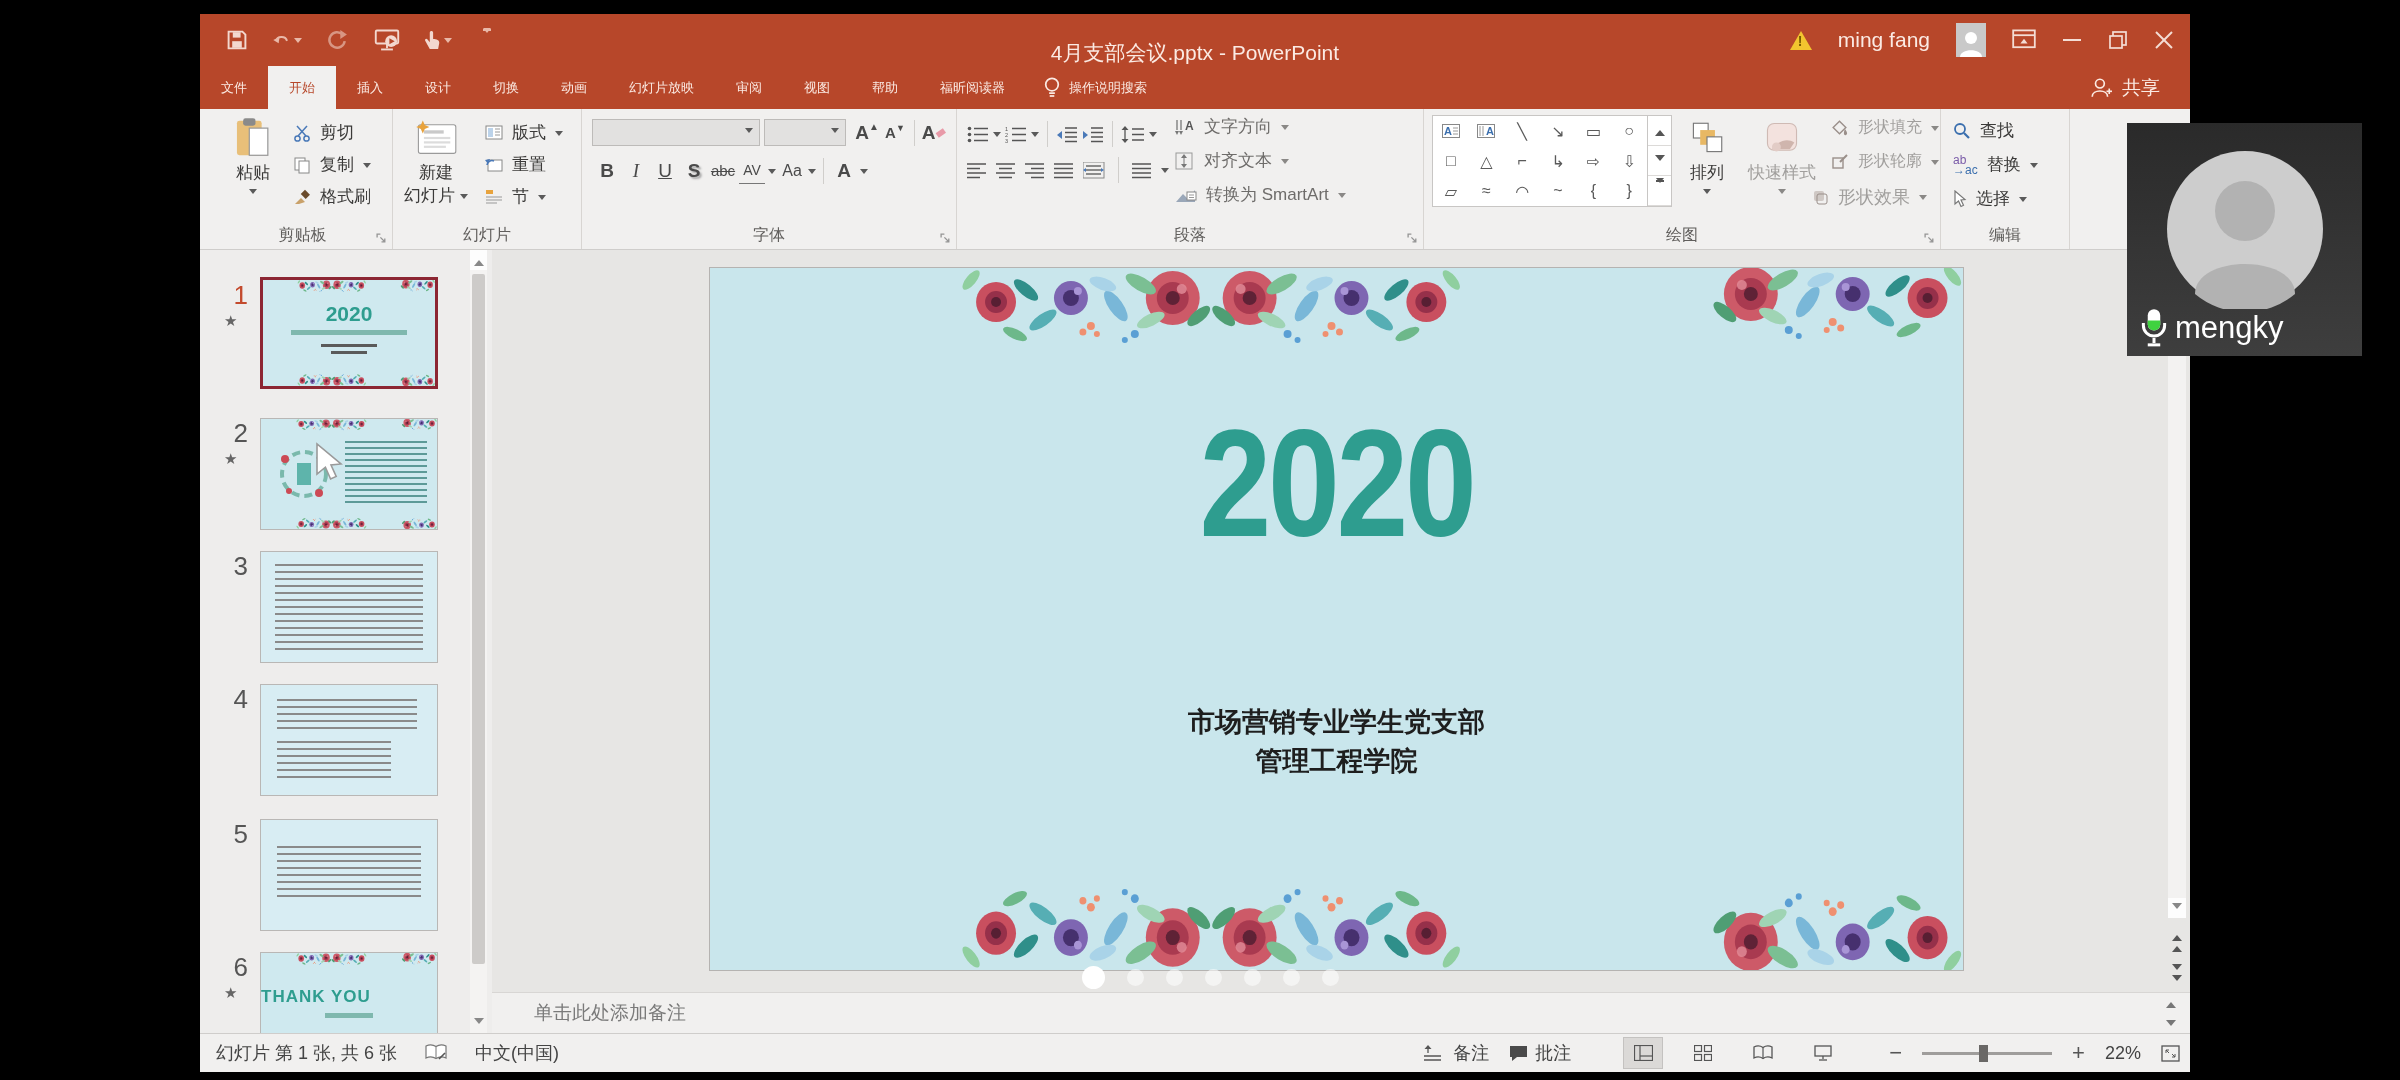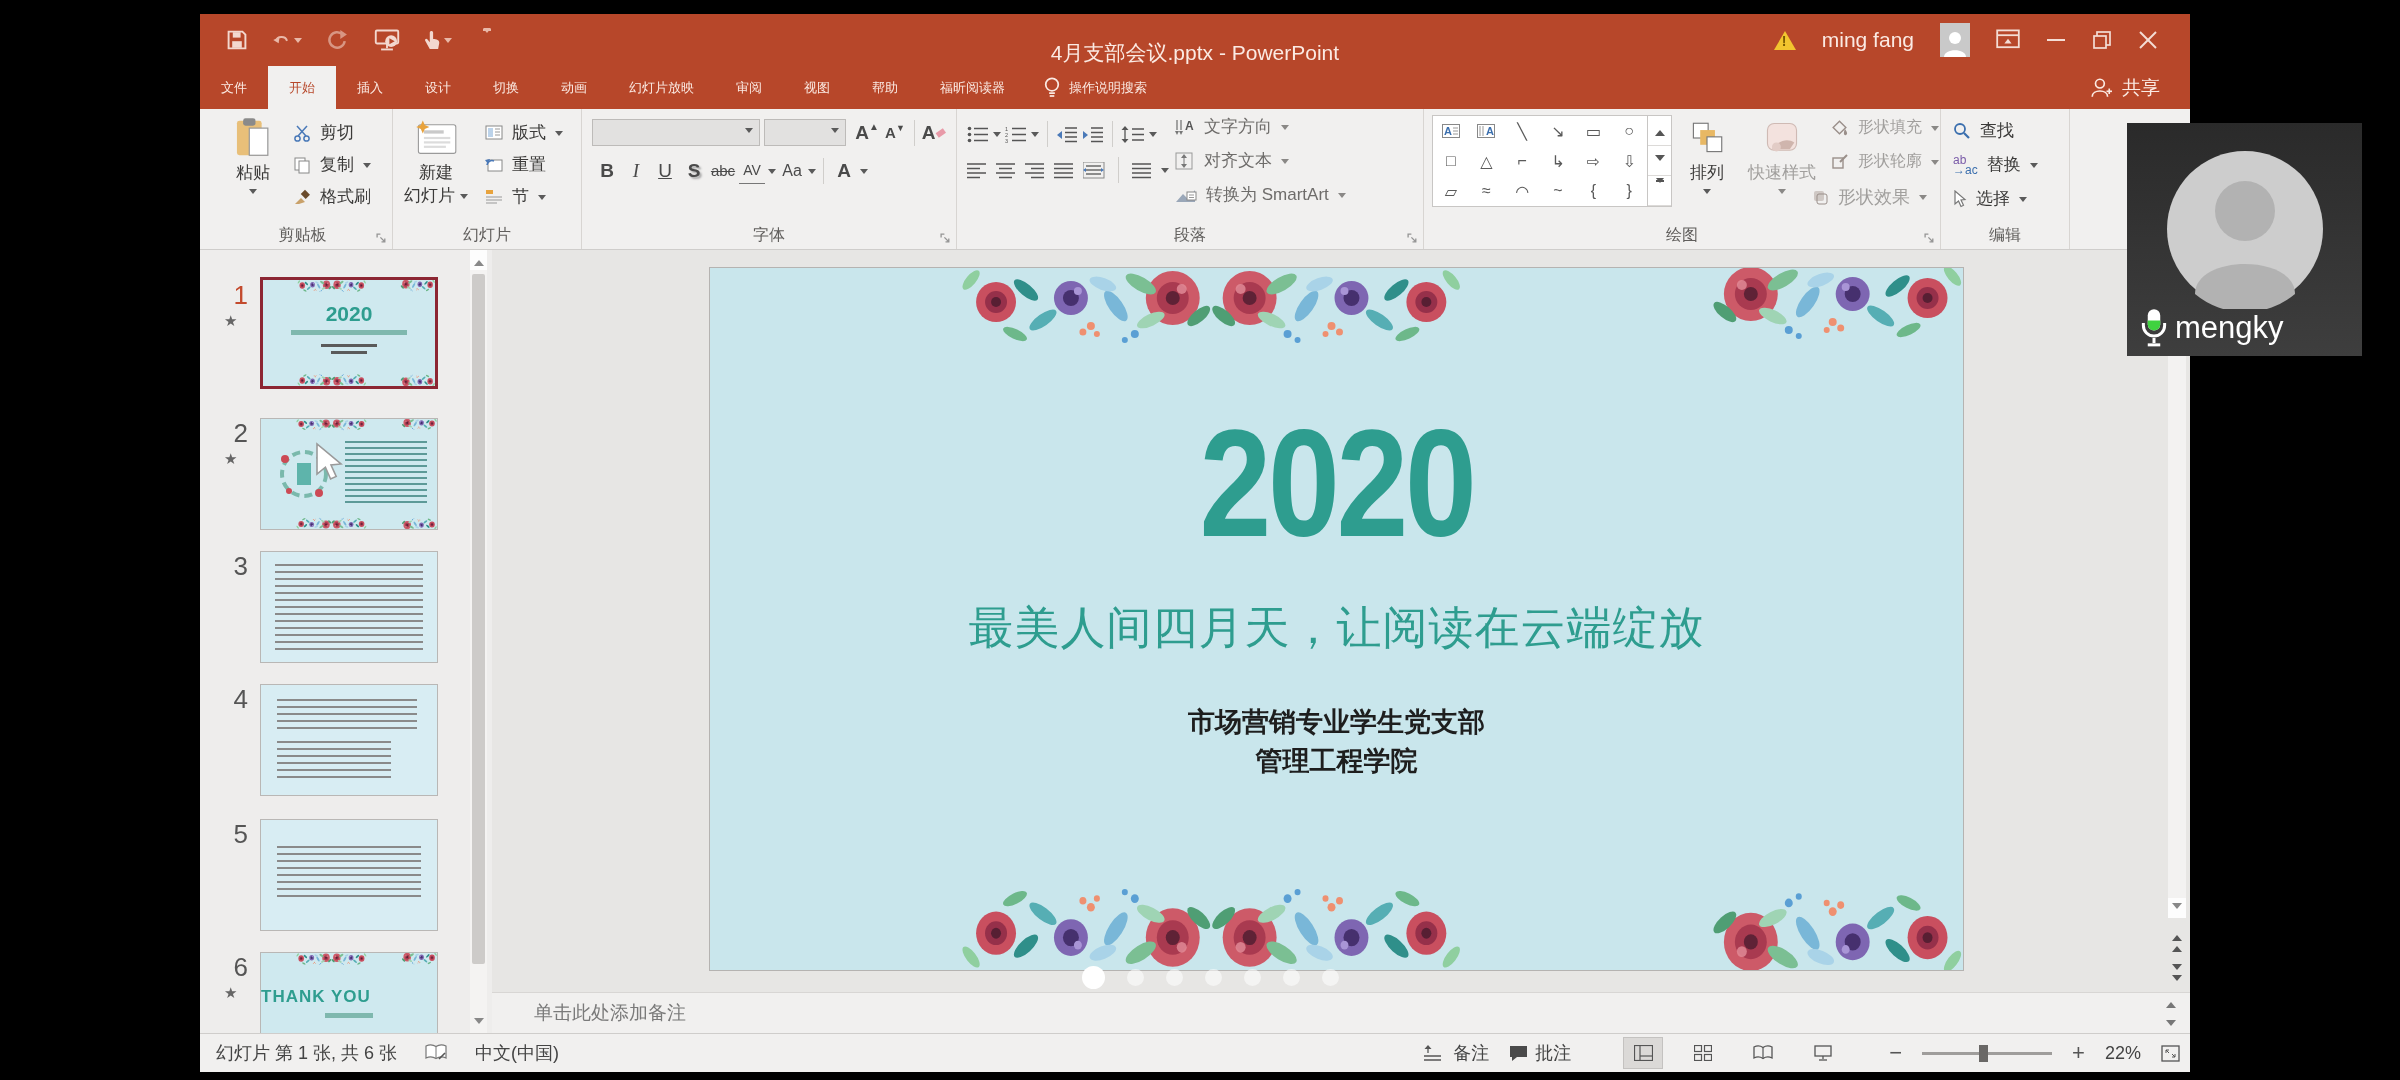--- a/index.html
+++ b/index.html
@@ -8,21 +8,21 @@
   .stage{position:relative;width:2400px;height:1080px;background:#000}
   .abs{position:absolute}
   .flex{display:flex;align-items:center}
   
   .win{position:absolute;left:200px;top:14px;width:1990px;height:1058px;background:#f1f0ef;overflow:hidden}
   
   .titlebar{position:absolute;left:0;top:0;width:100%;height:52px;background:#B7472A;display:flex;align-items:center;color:#f4ddd5}
   .qat{display:flex;align-items:center;gap:20px;padding-left:22px}
   .qbtn{width:30px;height:26px;display:flex;align-items:center;justify-content:center;gap:2px}
   .wtitle{position:absolute;left:0;right:0;top:13px;height:52px;display:flex;align-items:center;justify-content:center;color:#fbeae3;font-size:21px;pointer-events:none}
-  .tright{position:absolute;right:0;top:0;height:52px;display:flex;align-items:center;gap:26px;padding-right:32px}
+  .tright{position:absolute;right:0;top:0;height:52px;display:flex;align-items:center;gap:26px;padding-right:16px}
   .warn-tri{width:0;height:0;border-left:11px solid transparent;border-right:11px solid transparent;border-bottom:19px solid #f2c52f;position:relative}
   .warn-tri:after{content:"!";position:absolute;left:-3px;top:2px;font-size:14px;color:#7a5a00;font-weight:bold}
   .uname{color:#fbeae3;font-size:21px}
   .avbox{width:30px;height:34px;background:#c9c9c9;display:flex;align-items:flex-end;justify-content:center;overflow:hidden}
   .ctl{color:#f4ddd5}
   
   .tabrow{position:absolute;left:0;top:52px;width:100%;height:43px;background:#B7472A;display:flex;align-items:stretch;color:#fbeae3;font-size:13px}
   .tab{display:flex;align-items:center;padding:0 21px;cursor:default;white-space:nowrap}
   .tab.active{background:#f1f0ef;color:#B7472A}
   .tellme{display:flex;align-items:center;gap:9px;padding:0 18px}
@@ -723,21 +723,20 @@
     <div class="slide">
       <svg class="floral-top" viewBox="0 0 1255 100" preserveAspectRatio="none">
             <use href="#frow"></use>
           </svg>
       <svg class="floral-bot" viewBox="0 0 1255 104" preserveAspectRatio="none">
             <g transform="translate(0,104) scale(1,-1.04)">
               <use href="#frow"></use>
             </g>
           </svg>
       <div class="yr">2020</div>
-      <div class="sub">最美人间四月天，让阅读在云端绽放</div>
       <div class="org" style="top:436px">市场营销专业学生党支部</div>
       <div class="org" style="top:475px">管理工程学院</div>
     </div>
     <div class="dots">
       <span class="dot cur"></span>
       <span class="dot"></span>
           <span class="dot"></span>
       <span class="dot"></span>
           <span class="dot"></span>
       <span class="dot"></span>

